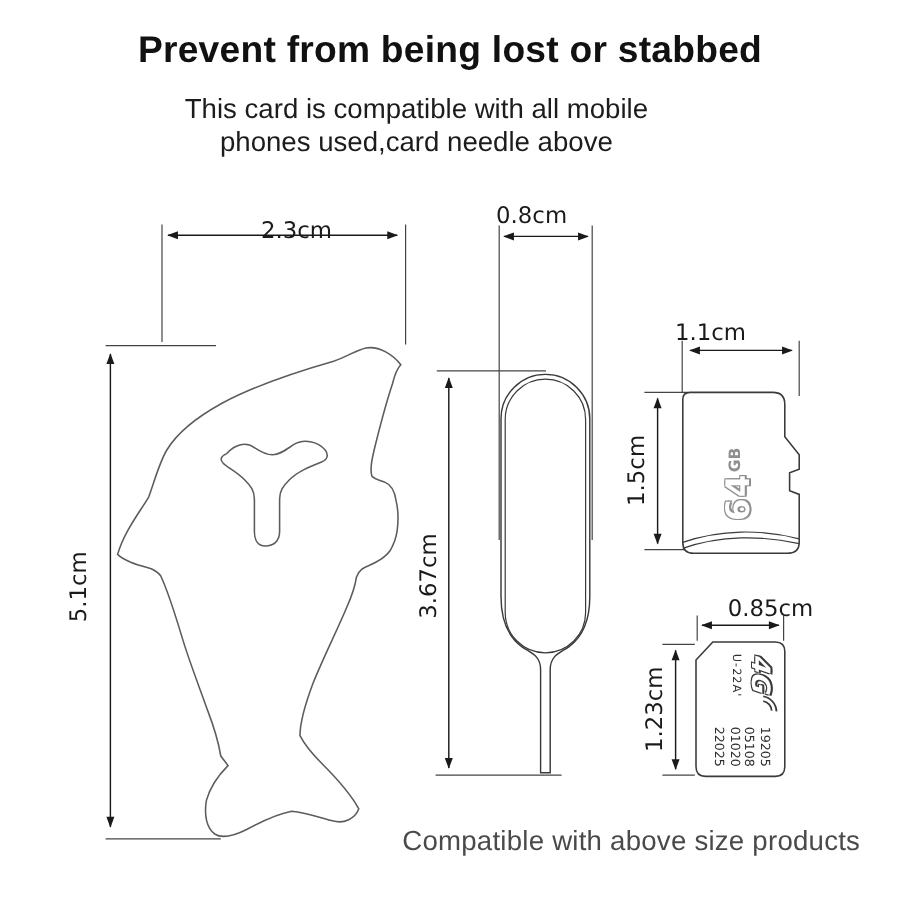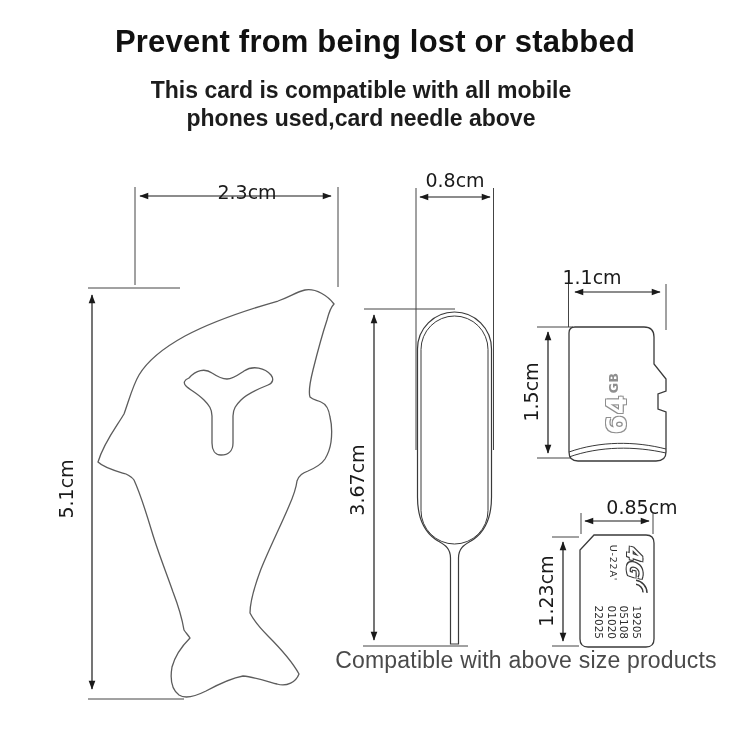--- a/index.html
+++ b/index.html
@@ -6,25 +6,25 @@
   .canvas{
     position:relative;width:750px;height:750px;background:#fff;overflow:hidden;
     font-family:"Liberation Sans",sans-serif;
     padding-left:11px;
   }
   .title{
     position:absolute;left:0;top:24px;width:750px;text-align:center;
     font-size:31px;font-weight:600;color:#111;letter-spacing:.2px;
   }
   .subtitle{
-    position:absolute;left:14px;top:76px;width:694px;text-align:center;
-    font-size:23px;font-weight:700;color:#1c1c1c;line-height:28px;
+    position:absolute;left:0;top:76px;width:694px;text-align:center;
+    font-size:23px;font-weight:400;color:#1c1c1c;line-height:28px;
   }
   .footer{
-    position:absolute;left:330px;top:647px;width:392px;text-align:center;
+    position:absolute;left:330px;top:687px;width:392px;text-align:center;
     font-size:23px;color:#4a4a4a;letter-spacing:.2px;
   }
   svg.diagram{position:absolute;left:0;top:0;}
   .dim-label{
     position:absolute;font-family:"DejaVu Sans",sans-serif;font-size:19px;
     color:#1a1a1a;white-space:nowrap;transform:translate(-50%,-50%);
   }
   .dim-label.rot{transform:translate(-50%,-50%) rotate(-90deg);}
   
   .sd-text{
@@ -201,21 +201,21 @@
       Q 654 535 654 543
       L 654 639
       Q 654 647 646 647
       L 588 647
       Q 580 647 580 639
       L 580 550 Z"></path>
   </svg>
 
   <div class="dim-label" style="left:247px;top:192px">2.3cm</div>
   <div class="dim-label rot" style="left:66px;top:489px">5.1cm</div>
-  <div class="dim-label" style="left:455px;top:180px">0.8cm</div>
+  <div class="dim-label" style="left:443px;top:180px">0.8cm</div>
   <div class="dim-label rot" style="left:357px;top:480px">3.67cm</div>
   <div class="dim-label" style="left:592px;top:277px">1.1cm</div>
   <div class="dim-label rot" style="left:531px;top:392px">1.5cm</div>
   <div class="dim-label" style="left:642px;top:507px">0.85cm</div>
   <div class="dim-label rot" style="left:546px;top:591px">1.23cm</div>
 
   <div class="sd-text">
     <span class="big">64</span><span class="small">GB</span>
   </div>
 

